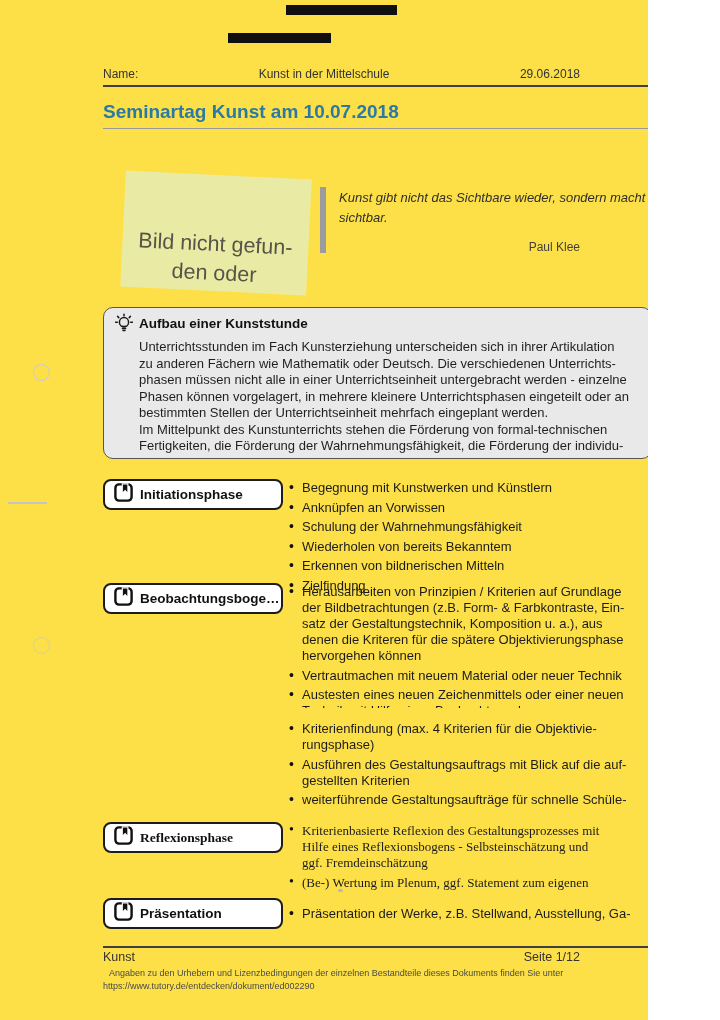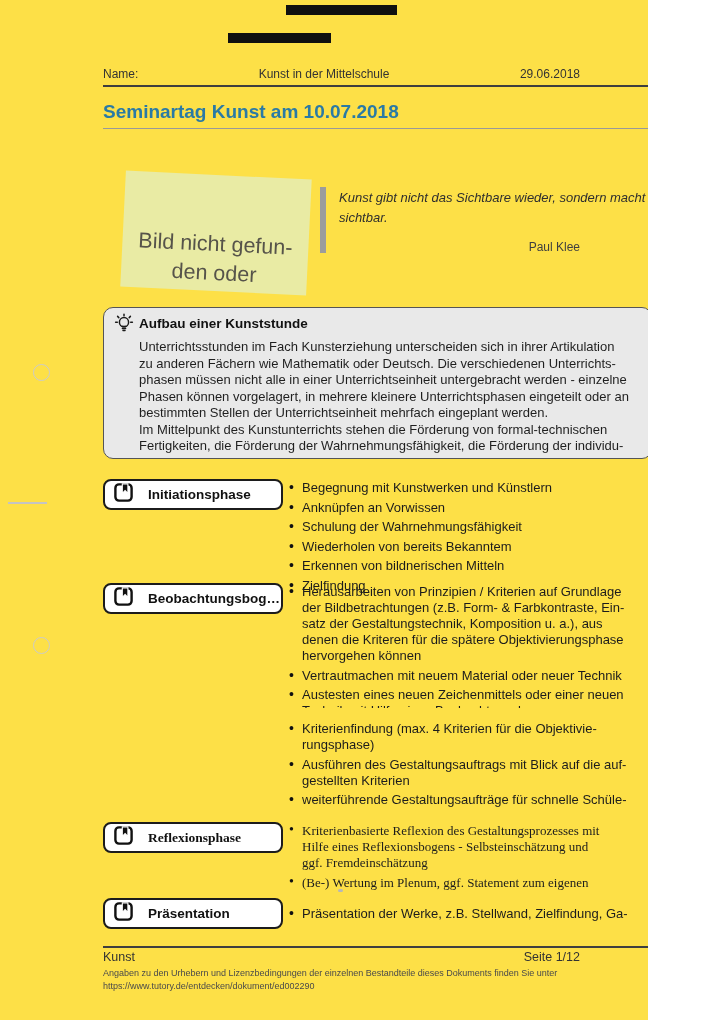--- a/index.html
+++ b/index.html
@@ -44,21 +44,21 @@
   .info-box{position:absolute;left:103px;top:307px;width:549px;height:152px;box-sizing:border-box;
             background:#e9e9e9;border:1.2px solid #555;border-radius:10px;overflow:hidden;}
   .info-title{position:absolute;left:35px;top:8px;font-size:13.5px;font-weight:bold;color:#111;}
   .info-icon{position:absolute;left:9px;top:5px;}
   .info-body{position:absolute;left:35px;top:31px;font-size:13px;line-height:16.5px;color:#1f1f1f;white-space:pre;}
 
   
   .phase-section{position:absolute;left:103px;width:556px;}
   .phase-box{position:absolute;left:0;top:0;width:180px;height:31px;box-sizing:border-box;
              background:#fff;border:2px solid #1c1c1c;border-radius:8px;
-             display:flex;align-items:center;padding-left:9px;gap:15px;}
+             display:flex;align-items:center;padding-left:9px;gap:7px;}
   .phase-label{font-size:13.5px;font-weight:bold;color:#111;white-space:nowrap;overflow:hidden;text-overflow:ellipsis;}
   .bullets{position:absolute;left:186px;top:1px;width:368px;}
   .bullets ul{margin:0;padding:0;list-style:none;}
   .bullets li{position:relative;padding-left:13px;font-size:13px;line-height:16px;color:#1c1c1c;
               margin-bottom:3.5px;white-space:pre;}
   .bullets li::before{content:"\2022";position:absolute;left:0;top:-1px;font-size:14px;color:#111;}
   .clip{overflow:hidden;}
   .s1{top:479px;height:104px;}
   .s2{top:583px;height:137px;}
   .s2 .bullets{height:124px;}
@@ -66,21 +66,21 @@
   .s4{top:822px;height:76px;font-family:Liberation Serif, serif;}
   .s5{top:898px;height:40px;}
   .s5 .bullets{top:8px;height:20px;}
   .remnant-dot{position:absolute;left:338px;top:889px;width:5px;height:3px;background:#b8b8b8;border-radius:2px;}
 
   
   .ftr-text{position:absolute;top:950px;font-size:12.5px;color:#333;}
   .ftr-left{left:103px;}
   .ftr-right{right:68px;}
   .license{position:absolute;left:103px;width:549px;font-size:9px;line-height:12.5px;color:#4a4a4a;}
-  .lic1{top:967px;}
+  .lic1{top:967px;margin-left:6px;}
   .lic2{top:979.5px;}
 </style>
 </head>
 <body>
 
 <div class="page">
 
   <div class="redact-bar bar1"></div>
   <div class="redact-bar bar2"></div>
 
@@ -210,21 +210,21 @@
       <span>
         <svg width="19" height="19" viewBox="0 0 19 19">
           <rect x="1.4" y="1.4" width="16.2" height="16.2" rx="3.6" fill="#fff" stroke="#111" stroke-width="2.4"></rect>
           <path d="M8.3 0.9 h5.6 v9.4 l-2.8 -2.7 -2.8 2.7 z" fill="#111" stroke="#fff" stroke-width="1.1"></path>
         </svg>
       </span>
       <span class="phase-label">Präsentation</span>
     </div>
     <div class="bullets clip">
       <ul>
-        <li>Präsentation der Werke, z.B. Stellwand, Zielfindung, Ga-</li>
+        <li>Präsentation der Werke, z.B. Stellwand, Ausstellung, Ga-</li>
       </ul>
     </div>
   </div>
 
   <div class="rule rule-footer"></div>
   <div class="ftr-text ftr-left">Kunst</div>
   <div class="ftr-text ftr-right">Seite 1/12</div>
   <div class="license lic1">Angaben zu den Urhebern und Lizenzbedingungen der einzelnen Bestandteile dieses Dokuments finden Sie unter</div>
   <div class="license lic2">https://www.tutory.de/entdecken/dokument/ed002290</div>
 

